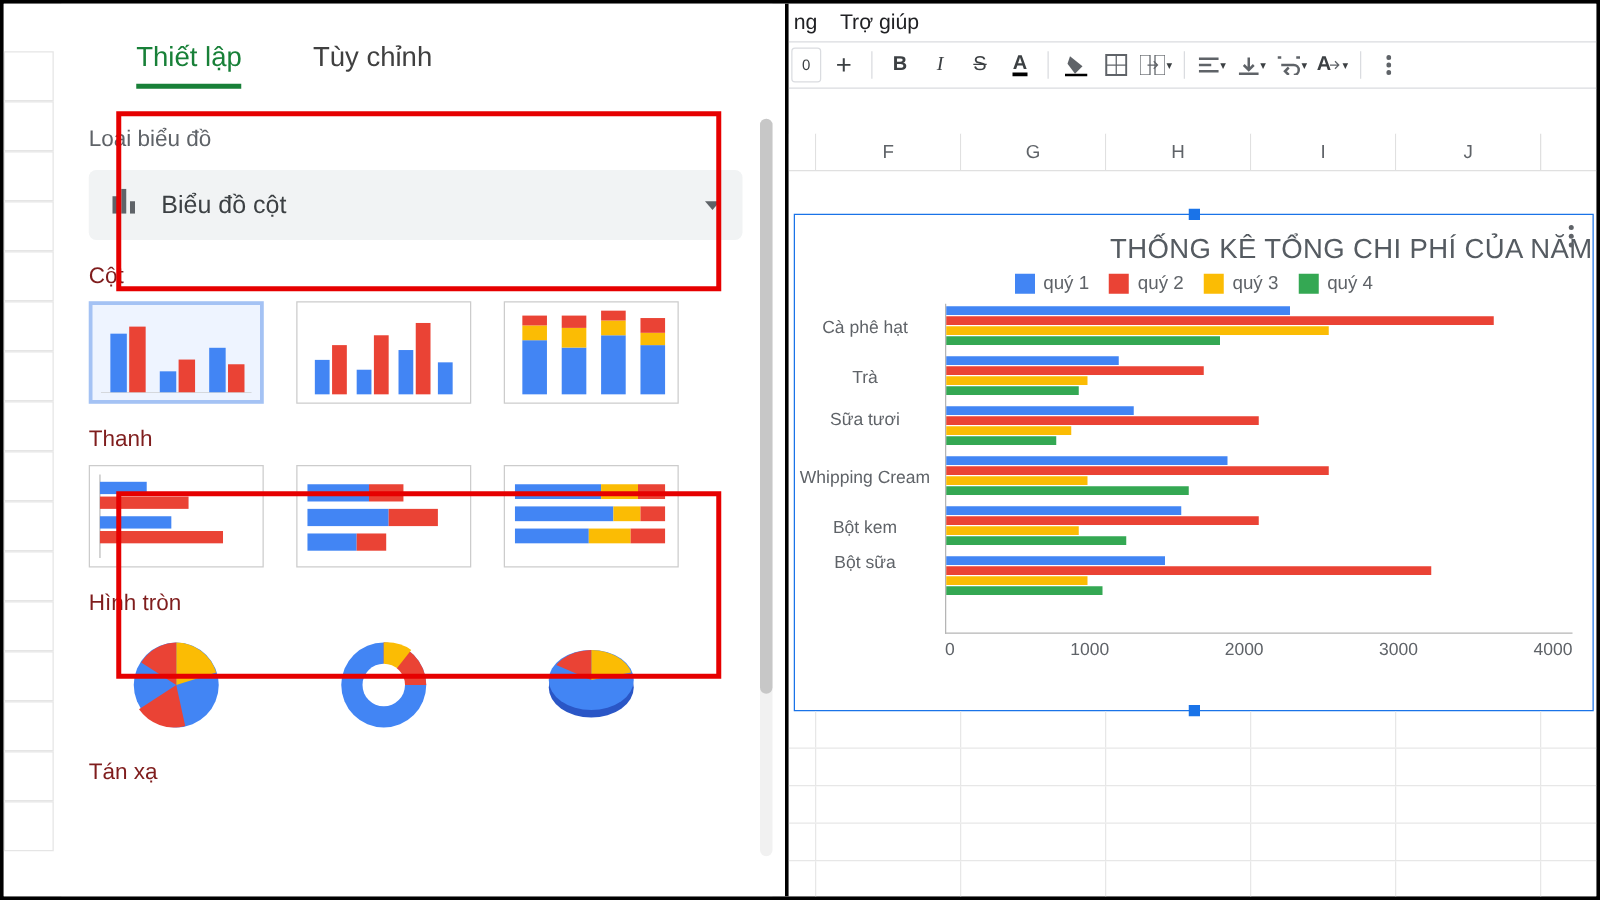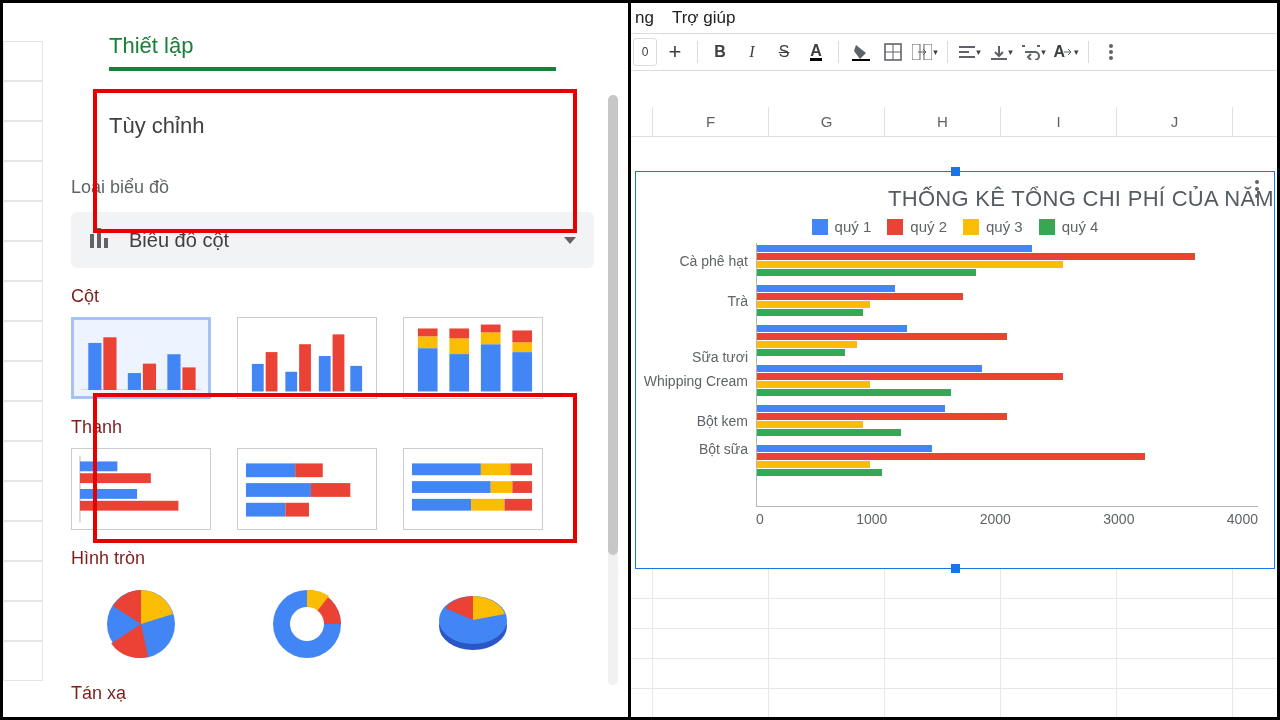--- a/index.html
+++ b/index.html
@@ -3,21 +3,21 @@
 <meta charset="utf-8">
 <style>
   * { box-sizing: border-box; margin: 0; padding: 0; }
   body { font-family: Arial, "Helvetica Neue", Helvetica, sans-serif; background:#fff; width:1280px; height:720px; overflow:hidden; border: 3px solid #000; }
   .stage { display:flex; width:100%; height:100%; }
   
   .left { width:628px; height:100%; border-right:3px solid #000; position:relative; overflow:hidden; background:#fff; }
   .gutter { position:absolute; left:0; top:38px; width:40px; height:660px; display:flex; flex-direction:column; gap:0; }
   .gridcell { width:40px; height:40px; border:1px solid #e5e5e5;}
   .panel { position:absolute; left:46px; top:0; right:10px; bottom:0; background:#fff; padding: 10px 12px 0 10px; overflow:hidden;}
-  .tabs { display:flex; gap:42px; padding: 20px 50px 6px 50px; flex-direction: column; }
+  .tabs { display:flex; gap:57px; padding: 20px 50px 6px 50px; }
   .tab { font-size:22px; color:#404040; cursor:pointer; padding-bottom:8px; }
   .tab.active { color:#188038; border-bottom:4px solid #188038; font-weight:500;}
   .scrollbar { position:absolute; right:10px; top:92px; width:10px; height:590px; background:#f1f1f1; border-radius:5px;}
   .scrollbar .thumb { position:absolute; left:0; top:0; width:10px; height:460px; background:#c7c7c7; border-radius:5px;}
   .redbox1 { position:absolute; left:90px; top:86px; width:484px; height:144px; border:4px solid #e60000; z-index:5;}
   .redbox2 { position:absolute; left:90px; top:390px; width:484px; height:150px; border:4px solid #e60000; z-index:5;}
   .section-label { font-size:18px; color:#7f1d1d; margin: 18px 4px 10px 12px; }
   .chart-type-block{ margin: 24px 12px 0 12px; }
   .chart-type-block .lbl{ font-size:18px; color:#5f6368; margin-bottom:14px;}
   .dropdown { display:flex; align-items:center; justify-content:space-between; background:#f1f3f4; border-radius:6px; height:56px; padding:0 18px; cursor:pointer;}
@@ -46,21 +46,21 @@
   .chartbox .handle{ position:absolute; width:9px; height:9px; background:#1a73e8;}
   .h-tc{ top:-5px; left:50%; margin-left:-4px;}
   .h-bc{ bottom:-5px; left:50%; margin-left:-4px;}
   .chart-title{ font-size:22px; font-weight:500; color:#555b61; letter-spacing:0.3px; padding:14px 0 4px 18px;text-align:right;}
   .chart-menu{ position:absolute; right:8px; top:6px; width:18px; height:22px; display:flex; flex-direction:column; align-items:center; justify-content:space-around; cursor:pointer;}
   .chart-menu span{width:4px;height:4px;border-radius:50%;background:#5f6368;}
   .legend{ display:flex; gap:16px; justify-content:center; font-size:15px; color:#5f6368; margin-top:2px;}
   .legend .lg{display:flex;align-items:center;gap:7px;}
   .legend .sw{width:16px;height:16px;}
   .plot{ position:relative; margin:8px 4px 0 120px; height:290px;}
-  .plot .ylabel{ position:absolute; left:-120px; width:112px; text-align:right; font-size:14px; color:#5f6368;}
+  .plot .ylabel{ position:absolute; left:-120px; width:112px; text-align:center; font-size:14px; color:#5f6368;}
   .plot .axis-b{ position:absolute; left:0; right:12px; bottom:26px; border-top:1px solid #b5b5b5;}
   .plot .axis-l{ position:absolute; left:0; top:0; bottom:26px; border-left:1px solid #b5b5b5;}
   .xticks{ position:absolute; left:0; right:12px; bottom:0; height:22px; display:flex; justify-content:space-between; font-size:14px; color:#5f6368;}
   .bgroup{ position:absolute; left:1px; height:36px;}
   .bgroup .bar{ height:7px; margin-bottom:1px;}
   .rows-below{ position:absolute; left:0; top:566px; right:0;}
   .rows-below .r{ height:30px; border-bottom:1px solid #e7e7e7; display:flex;}
   .rows-below .c{ border-right:1px solid #e7e7e7; width:116px;}
   .rows-below .c.small{ width:22px;}
   .underline-a{ border-bottom:3px solid #000; line-height:14px; font-weight:700;}
@@ -361,21 +361,21 @@
             <div class="bar" style="background: rgb(251, 188, 4); width: 306.25px;"></div>
             <div class="bar" style="background: rgb(52, 168, 83); width: 218.75px;"></div>
           </div>
           <div class="ylabel" style="top: 50px;">Trà</div>
           <div class="bgroup" style="top: 42px;">
             <div class="bar" style="background: rgb(66, 133, 244); width: 137.5px;"></div>
             <div class="bar" style="background: rgb(234, 67, 53); width: 206.25px;"></div>
             <div class="bar" style="background: rgb(251, 188, 4); width: 112.5px;"></div>
             <div class="bar" style="background: rgb(52, 168, 83); width: 106.25px;"></div>
           </div>
-          <div class="ylabel" style="top: 106px;">Sữa tươi</div>
+          <div class="ylabel" style="top: 84px;">Sữa tươi</div>
           <div class="bgroup" style="top: 82px;">
             <div class="bar" style="background: rgb(66, 133, 244); width: 150px;"></div>
             <div class="bar" style="background: rgb(234, 67, 53); width: 250px;"></div>
             <div class="bar" style="background: rgb(251, 188, 4); width: 100px;"></div>
             <div class="bar" style="background: rgb(52, 168, 83); width: 87.5px;"></div>
           </div>
           <div class="ylabel" style="top: 130px;">Whipping Cream</div>
           <div class="bgroup" style="top: 122px;">
             <div class="bar" style="background: rgb(66, 133, 244); width: 225px;"></div>
             <div class="bar" style="background: rgb(234, 67, 53); width: 306.25px;"></div>

